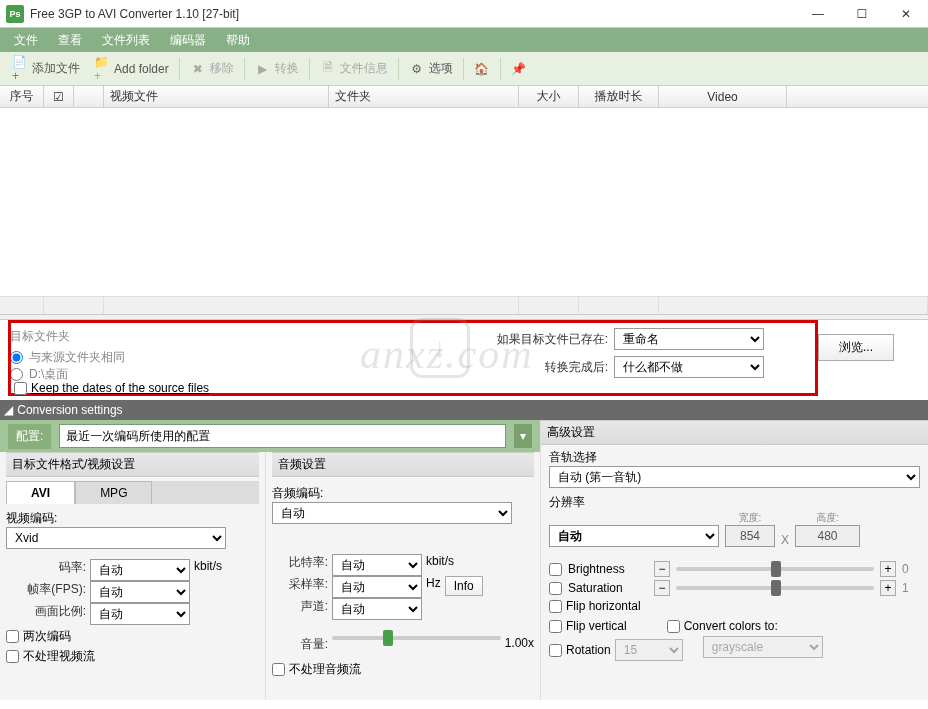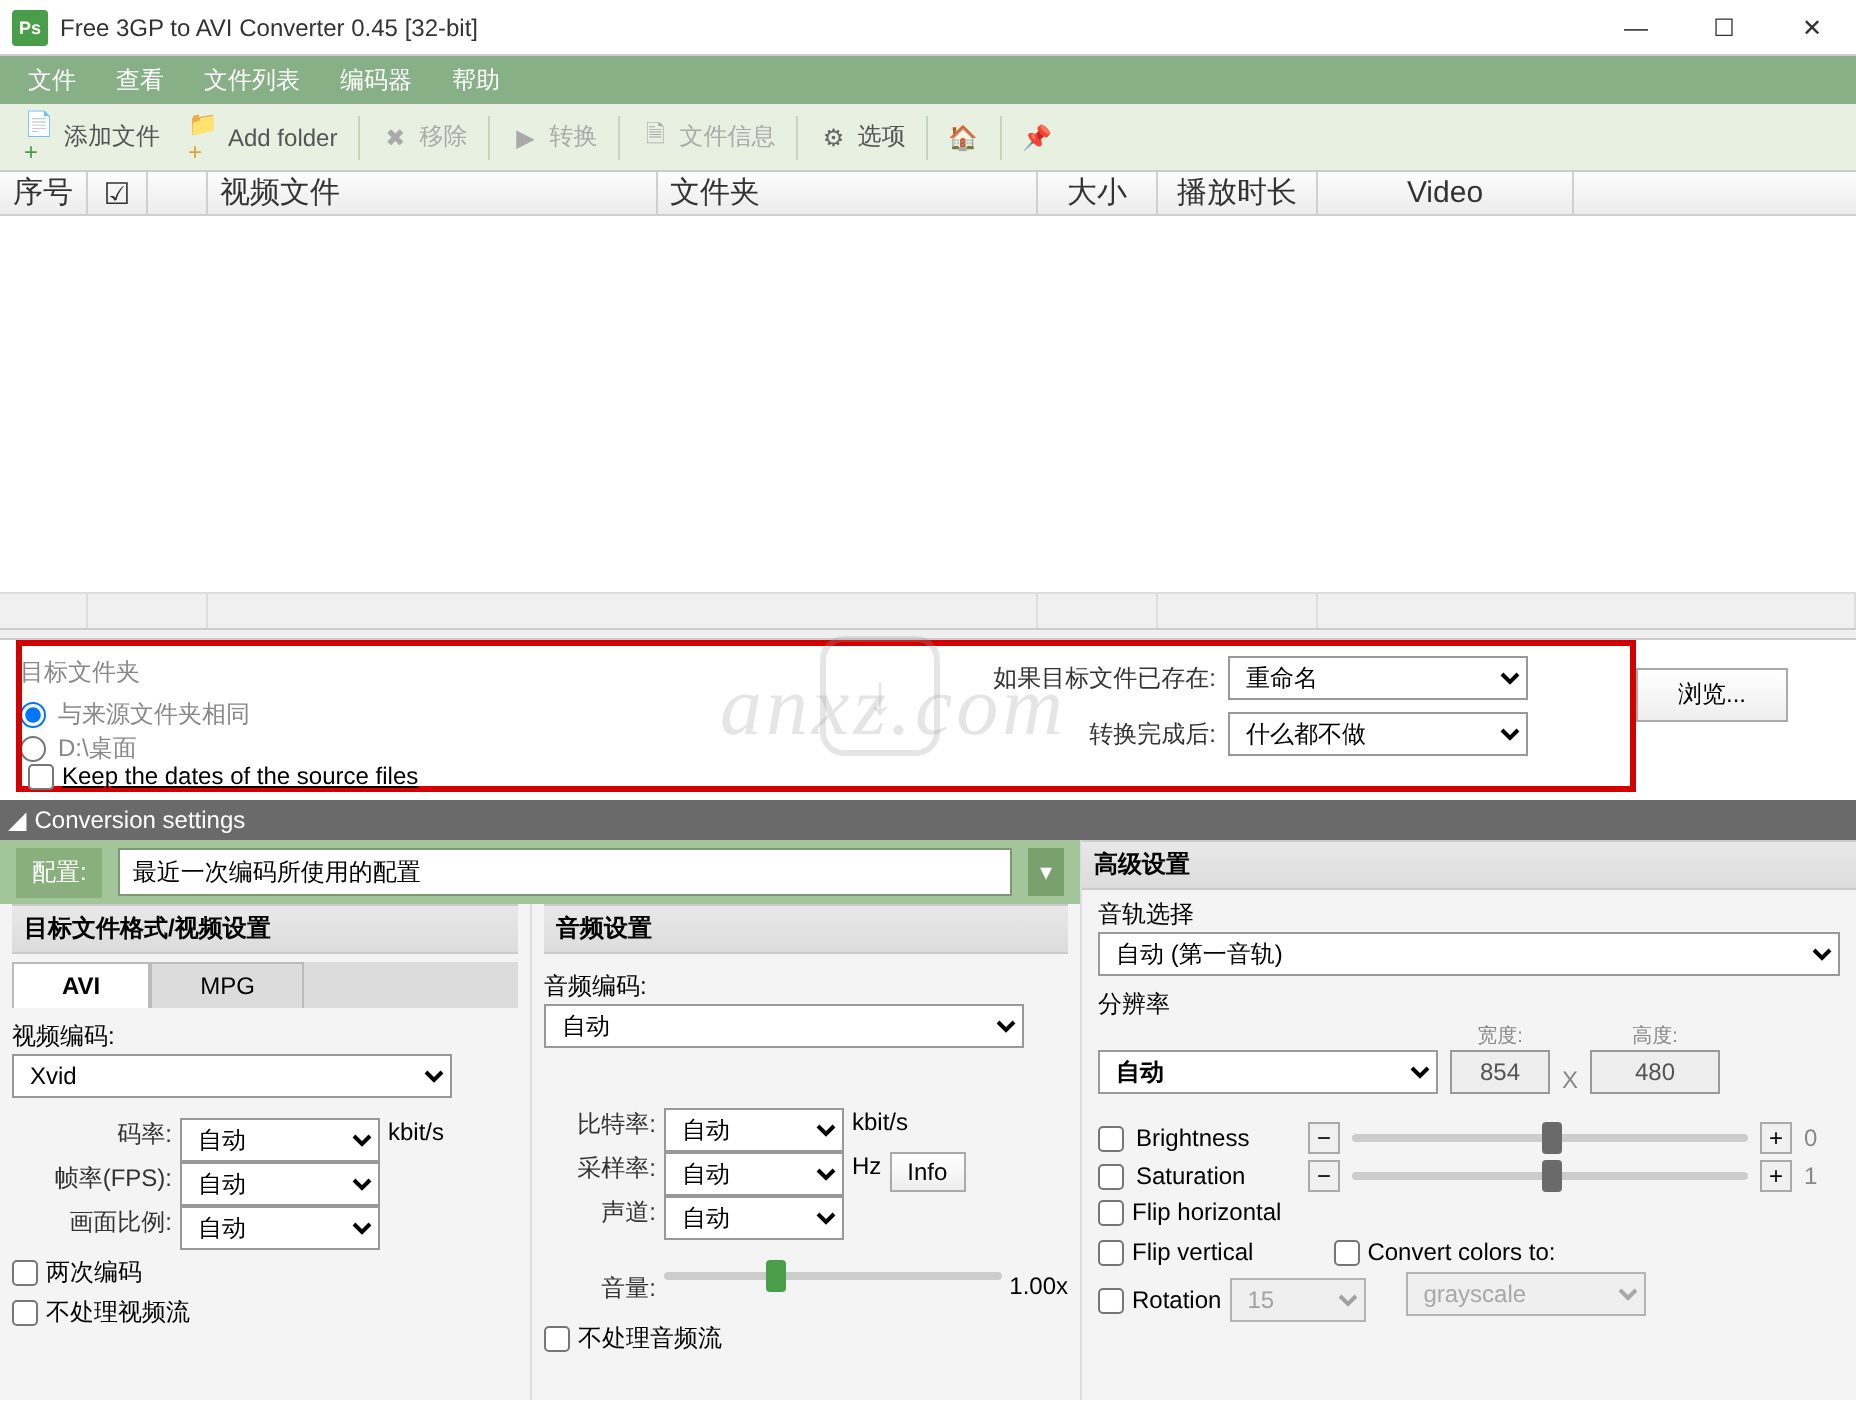--- a/index.html
+++ b/index.html
@@ -18,21 +18,21 @@
 
 
 .toolbar { height: 34px; background: #e8f0e2; display: flex; align-items: center; padding: 0 6px; border-bottom: 1px solid #ccc; gap: 2px; }
 .tb-btn { display: flex; align-items: center; padding: 4px 6px; gap: 4px; color: #555; }
 .tb-btn .ic { width: 16px; height: 16px; display: inline-flex; align-items: center; justify-content: center; }
 .tb-sep { width: 1px; height: 22px; background: #c5d6bc; margin: 0 2px; }
 
 
 .table-wrap { height: 210px; background: #fff; overflow: hidden; position: relative; }
 .thead { height: 22px; background: linear-gradient(#fdfdfd,#ececec); border-bottom: 1px solid #d0d0d0; display: flex; }
-.th { border-right: 1px solid #d0d0d0; display: flex; align-items: center; justify-content: center; font-size: 15px; color: #333; }
+.th { border-right: 1px solid #d0d0d0; display: flex; align-items: center; justify-content: center; font-size: 12px; color: #333; }
 .tbody { height: 188px; background: #fff; }
 .status-row { height: 18px; background: #f0f0f0; display: flex; border-top: 1px solid #ddd; }
 .status-row .cell { border-right: 1px solid #ddd; }
 
 
 .divider-bar { height: 6px; background: #f0f0f0; border-top:1px solid #ccc; border-bottom:1px solid #ccc; }
 .midpanel { position: relative; padding: 8px 10px 8px 10px; background: #fff; }
 .red-box { position: absolute; border: 3px solid #d40000; pointer-events: none; }
 .field-row { display: flex; align-items: center; margin-bottom: 6px; gap: 6px; }
 .field-row label { text-align: right; color: #333; }
@@ -48,21 +48,21 @@
 .cs-left { width: 540px; display:flex; flex-direction:column; }
 .cs-right { flex: 1; padding: 4px 8px; background:#f4f4f4; border-left:1px solid #ddd; }
 .profile-row { height: 32px; background: #a3c59a; display: flex; align-items: center; padding: 4px 8px; gap: 8px; }
 .profile-row .plabel { background:#89b07c; color:#fff; padding:4px 8px; }
 .profile-sel { flex:1; height:24px; border:1px solid #7a9a70; background:#fff; display:flex; align-items:center; padding:0 6px; }
 .profile-dd { width:18px; height:24px; background:#7aa06d; color:#fff; display:flex; align-items:center; justify-content:center; }
 
 .two-col { display: flex; flex: 1; }
 .col-l { width: 265px; padding: 0 6px; }
 .col-r { flex: 1; padding: 0 6px; border-left:1px solid #ddd; }
-.sec-title { background: linear-gradient(#e8e8e8,#dcdcdc); padding: 3px 6px; font-weight: bold; border:1px solid #ccc; border-left:none; border-right:none; margin-bottom:4px; }
+.sec-title { background: linear-gradient(#e8e8e8,#dcdcdc); padding: 3px 6px; font-weight: normal; border:1px solid #ccc; border-left:none; border-right:none; margin-bottom:4px; }
 
 .tabs { display:flex; background:#dcdcdc; }
 .tab { padding:4px 24px; background:#dcdcdc; border:1px solid #bbb; border-bottom:none; }
 .tab.active { background:#fff; font-weight:bold; }
 
 .form-row { display:flex; align-items:flex-start; margin:0 0; gap:4px; }
 .form-row .lbl { text-align:right; color:#333; }
 
 .cb-row { display:flex; align-items:center; gap:4px; margin:3px 0; }
 .cb-row input[type=checkbox] { width:13px; height:13px; }
@@ -73,21 +73,21 @@
 .slider-btn { width:16px; height:16px; border:1px solid #aaa; background:#f0f0f0; display:flex; align-items:center; justify-content:center; font-size:12px; }
 
 .watermark { position:absolute; left:360px; top:330px; font-size:42px; color:rgba(150,150,150,0.25); font-style:italic; pointer-events:none; z-index:5; font-family: Georgia, serif; letter-spacing:2px; }
 .wm-icon { position:absolute; left:410px; top:318px; width:60px; height:60px; border:3px solid rgba(150,150,150,0.25); border-radius:12px; pointer-events:none; z-index:5; display:flex; align-items:center; justify-content:center; color:rgba(150,150,150,0.25); font-size:28px; }
 </style>
 </head>
 <body>
 
 <div class="titlebar">
   <div class="app-icon">Ps</div>
-  <div class="title">Free 3GP to AVI Converter 0.45   [32-bit]</div>
+  <div class="title">Free 3GP to AVI Converter 1.10   [27-bit]</div>
   <div class="win-btns">
     <div class="win-btn">—</div>
     <div class="win-btn">☐</div>
     <div class="win-btn">✕</div>
   </div>
 </div>
 
 <div class="menubar">
   <div class="menu-item">文件</div>
   <div class="menu-item">查看</div>

